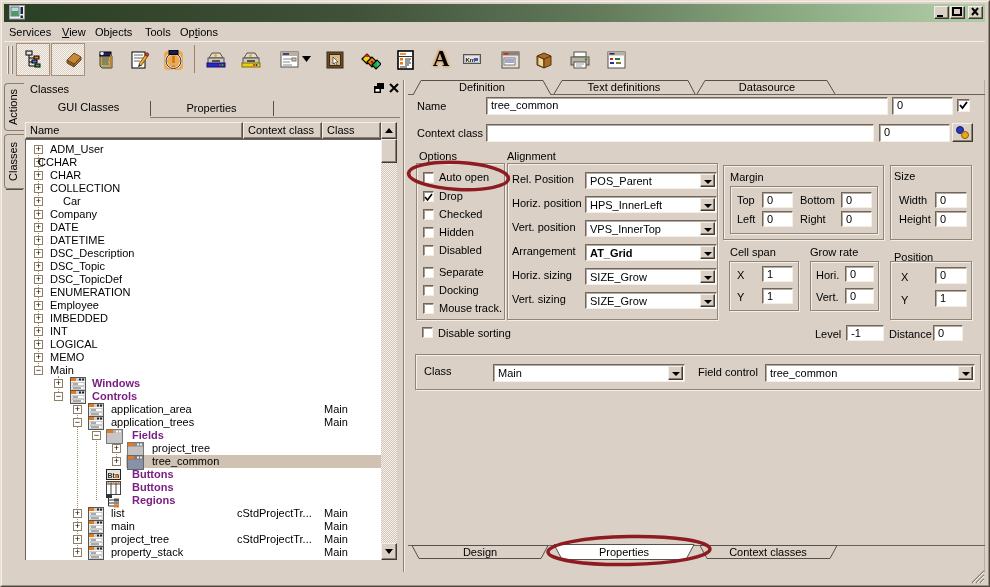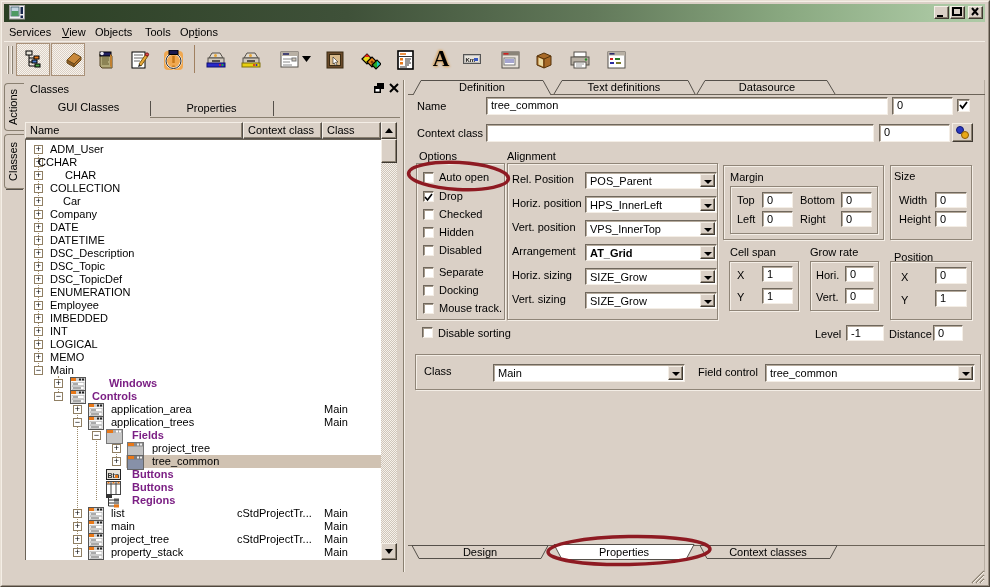--- a/index.html
+++ b/index.html
@@ -387,21 +387,21 @@
 <div class="abs" style="left:32px;top:236px;height:20px;width:0;border-left:1px dotted #9c8a6a"></div>
 <div class="abs" style="left:51px;top:262px;height:150px;width:0;border-left:1px dotted #9c8a6a"></div>
 <div class="abs" style="left:70px;top:288px;height:72px;width:0;border-left:1px dotted #9c8a6a"></div>
 <div class="abs" style="left:90px;top:301px;height:20px;width:0;border-left:1px dotted #9c8a6a"></div>
 <div class="abs" style="left:100px;top:315px;width:255px;height:13px;background:#d0c2b2"></div>
 <div class="ebox" style="left:8px;top:5px;">+</div>
 <div class="row" style="left:24px;top:3px;">ADM_User</div>
 <div class="ebox" style="left:8px;top:18px;">+</div>
 <div class="row" style="left:12px;top:16px;">CCHAR</div>
 <div class="ebox" style="left:8px;top:31px;">+</div>
-<div class="row" style="left:39px;top:29px;">CHAR</div>
+<div class="row" style="left:24px;top:29px;">CHAR</div>
 <div class="ebox" style="left:8px;top:44px;">+</div>
 <div class="row" style="left:24px;top:42px;">COLLECTION</div>
 <div class="ebox" style="left:8px;top:57px;">+</div>
 <div class="row" style="left:37px;top:55px;">Car</div>
 <div class="ebox" style="left:8px;top:70px;">+</div>
 <div class="row" style="left:24px;top:68px;">Company</div>
 <div class="ebox" style="left:8px;top:83px;">+</div>
 <div class="row" style="left:24px;top:81px;">DATE</div>
 <div class="ebox" style="left:8px;top:96px;">+</div>
 <div class="row" style="left:24px;top:94px;">DATETIME</div>
@@ -422,21 +422,21 @@
 <div class="ebox" style="left:8px;top:200px;">+</div>
 <div class="row" style="left:24px;top:198px;">LOGICAL</div>
 <div class="ebox" style="left:8px;top:213px;">+</div>
 <div class="row" style="left:24px;top:211px;">MEMO</div>
 <div class="ebox" style="left:8px;top:226px;">−</div>
 <div class="row" style="left:24px;top:224px;">Main</div>
 <div class="ebox" style="left:28px;top:239px;">+</div>
 <svg class="abs" style="left:44px;top:237px" width="18" height="16">
         <use href="#i-form"></use>
       </svg>
-<div class="row purp" style="left:66px;top:237px;margin-left:17px;">Windows</div>
+<div class="row purp" style="left:66px;top:237px;">Windows</div>
 <div class="ebox" style="left:28px;top:252px;">−</div>
 <svg class="abs" style="left:44px;top:250px" width="18" height="16">
         <use href="#i-form"></use>
       </svg>
 <div class="row purp" style="left:66px;top:250px;">Controls</div>
 <div class="ebox" style="left:47px;top:265px;">+</div>
 <svg class="abs" style="left:62px;top:263px" width="18" height="16">
         <use href="#i-form"></use>
       </svg>
 <div class="row" style="left:85px;top:263px;">application_area</div>

